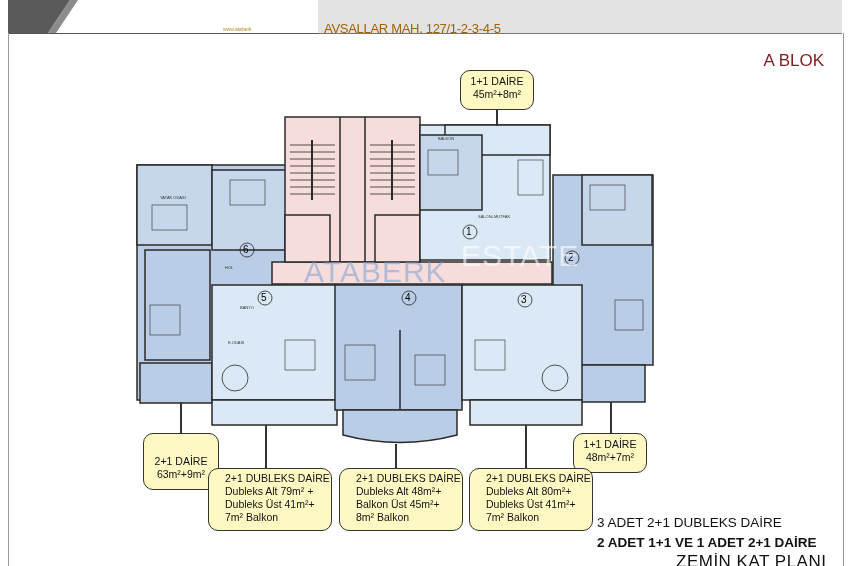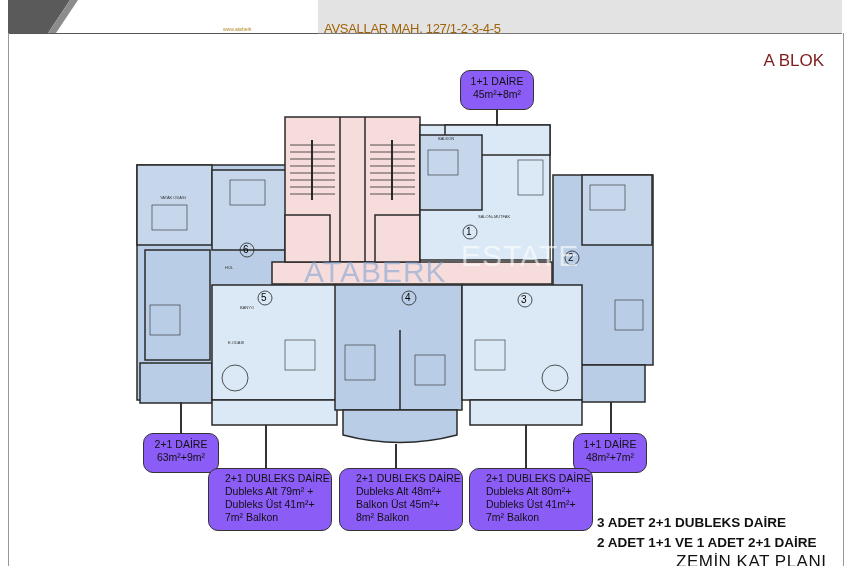--- a/index.html
+++ b/index.html
@@ -4,21 +4,21 @@
 <style>
   html,body{margin:0;padding:0;}
   body{width:850px;height:566px;overflow:hidden;background:#ffffff;font-family:"Liberation Sans",sans-serif;position:relative;}
   .abs{position:absolute;}
   .header{position:absolute;left:0;top:0;width:850px;height:34px;}
   .logo-panel{position:absolute;left:8px;top:0;width:310px;height:33px;background:#ffffff;overflow:hidden;border-bottom:1px solid #555;}
   .title-bar{position:absolute;left:318px;top:0;width:524px;height:33px;background:#e3e3e3;border-bottom:1px solid #777;}
   .title-text{position:absolute;left:6px;top:21px;font-size:13px;color:#a16207;letter-spacing:-0.3px;}
   .block-text{position:absolute;right:18px;top:3px;font-size:17px;color:#7f1d1d;margin-top:48px;}
   .frame{position:absolute;left:8px;top:33px;width:834px;height:540px;border-left:1px solid #999;border-right:1px solid #999;}
-  .callout{position:absolute;background:#8b5cf6;border:1.3px solid #333;border-radius:10px;font-size:10.5px;color:#111;line-height:13px;}
+  .callout{position:absolute;background:#fef9c3;border:1.3px solid #333;border-radius:10px;font-size:10.5px;color:#111;line-height:13px;}
   .callout.center{text-align:center;}
   .callout.left{text-align:left;padding-left:16px;}
   .leader{position:absolute;width:1.5px;background:#333;}
   .summary{position:absolute;font-size:13.5px;color:#111;line-height:17px;}
   .plan-title{position:absolute;font-size:17px;color:#111;letter-spacing:0.5px;}
   .wm{position:absolute;font-size:30px;color:rgba(120,160,210,0.55);font-weight:normal;letter-spacing:1px;}
 </style>
 </head>
 <body>
 
@@ -144,21 +144,21 @@
 <div class="leader" style="left:265px;top:425px;height:45px;"></div>
 <div class="leader" style="left:395px;top:444px;height:26px;"></div>
 <div class="leader" style="left:525px;top:425px;height:45px;"></div>
 <div class="leader" style="left:610px;top:402px;height:32px;"></div>
 
 <div class="callout center" style="left:460px;top:70px;width:72px;height:34px;padding-top:4px;">
   <div>1+1 DAİRE</div>
   <div>45m²+8m²</div>
 </div>
 
-<div class="callout center" style="left:143px;top:433px;width:74px;height:34px;padding-top:4px;">
+<div class="callout center" style="left:143px;top:433px;width:74px;height:34px;padding-top:21px;">
   <div>2+1 DAİRE</div>
   <div>63m²+9m²</div>
 </div>
 
 <div class="callout center" style="left:573px;top:433px;width:72px;height:34px;padding-top:4px;">
   <div>1+1 DAİRE</div>
   <div>48m²+7m²</div>
 </div>
 
 <div class="callout left" style="left:208px;top:468px;width:106px;height:58px;padding-top:3px;">
@@ -175,15 +175,15 @@
   <div>8m² Balkon</div>
 </div>
 
 <div class="callout left" style="left:469px;top:468px;width:106px;height:58px;padding-top:3px;">
   <div>2+1 DUBLEKS DAİRE</div>
   <div>Dubleks Alt  80m²+</div>
   <div>Dubleks Üst 41m²+</div>
   <div>7m² Balkon</div>
 </div>
 
-<div class="summary" style="left:597px;top:514px;font-weight:bold;">3 ADET 2+1 DUBLEKS DAİRE</div>
+<div class="summary" style="left:597px;top:514px;">3 ADET 2+1 DUBLEKS DAİRE</div>
 <div class="summary" style="left:597px;top:534px;font-weight:bold;">2 ADET 1+1 VE 1 ADET 2+1 DAİRE</div>
 <div class="plan-title" style="left:676px;top:552px;">ZEMİN KAT PLANI</div>
 
 </body></html>

